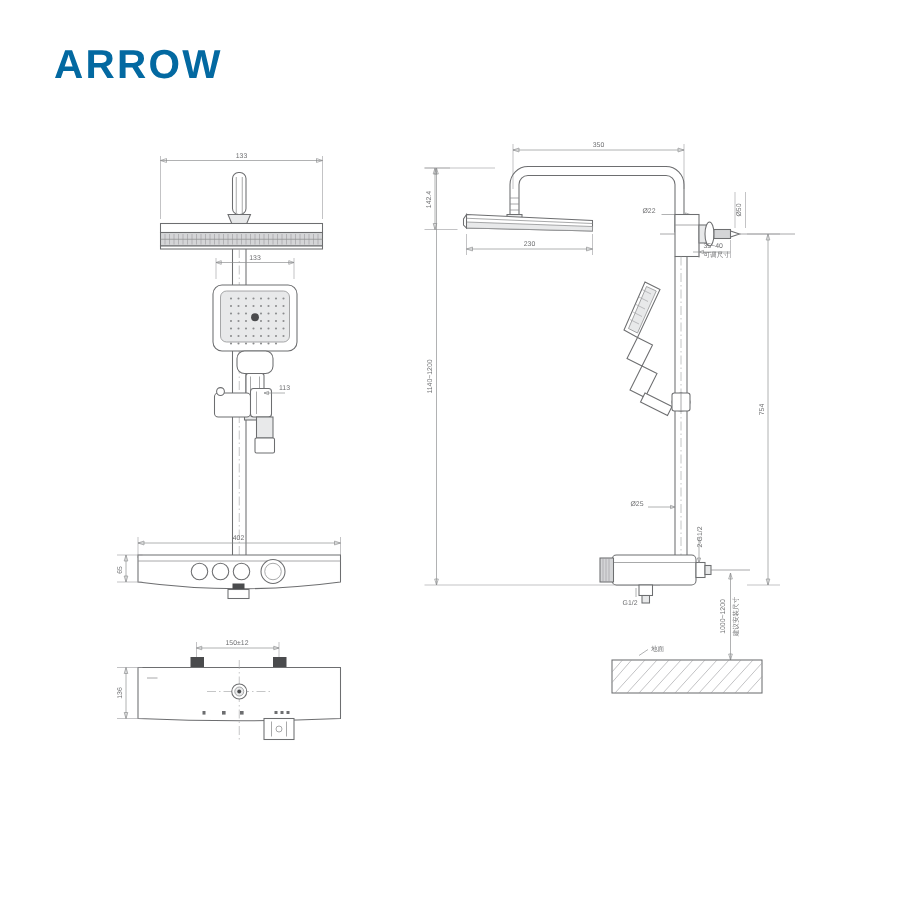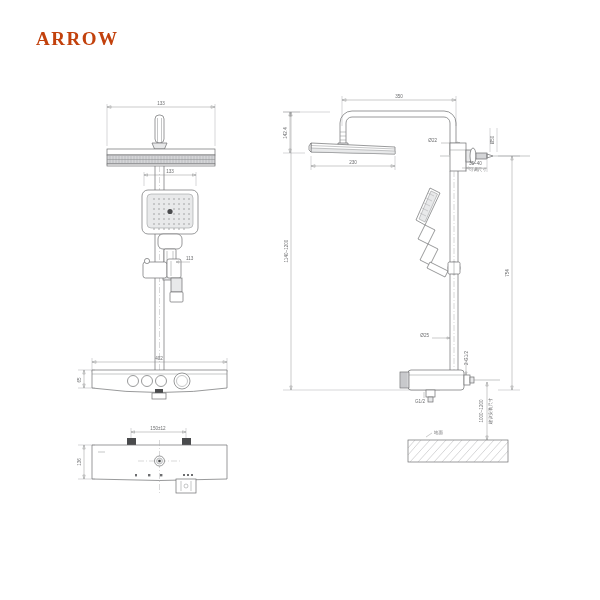--- a/index.html
+++ b/index.html
@@ -6,25 +6,25 @@
   body{
     width:600px;height:600px;
     background:#ffffff;
     font-family:"Liberation Sans", sans-serif;
     overflow:hidden;
     position:relative;
   }
   #brand{
     position:absolute;
     left:36px; top:28px;
-    font-size:19px;
+    font-size:27px;
     letter-spacing:1.5px;
     font-weight:700;
-    color:#c2410c;
-    font-family:Liberation Serif, serif;
+    color:#0369a1;
+    font-family:Liberation Sans, sans-serif;
   }
   svg{position:absolute;left:0;top:0;}
   .ln{stroke:#6d6e70;stroke-width:0.7;fill:none;}
   .ln-thin{stroke:#8b8c8e;stroke-width:0.5;fill:none;}
   .dim{stroke:#8b8c8e;stroke-width:0.45;fill:none;}
   .ext{stroke:#9a9b9d;stroke-width:0.4;fill:none;}
   .cl{stroke:#a9aaac;stroke-width:0.45;fill:none;stroke-dasharray:6 2 1 2;}
   .fillwhite{fill:#ffffff;}
   .fillgrey{fill:#e8e9ea;}
   .fillmid{fill:#d4d5d7;}

